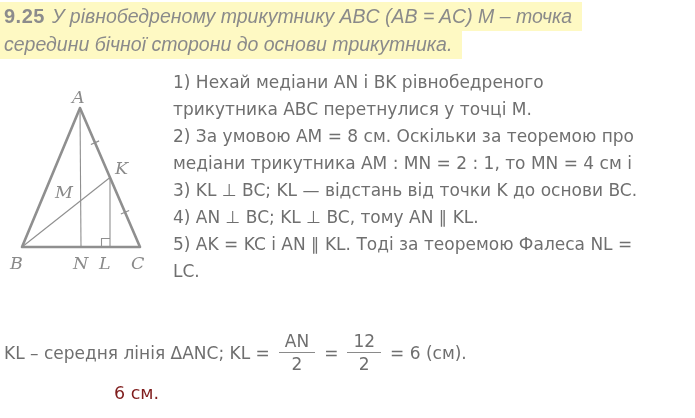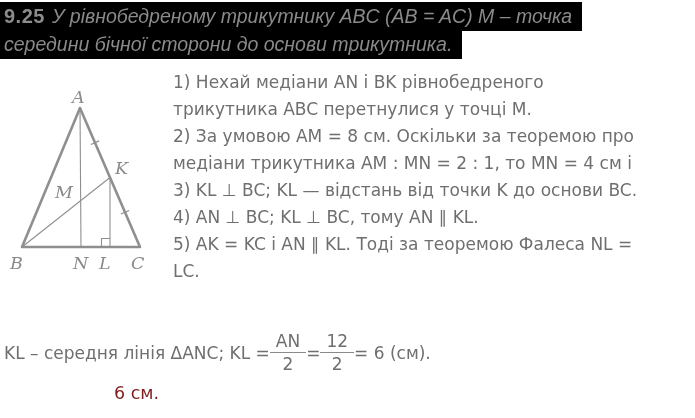--- a/index.html
+++ b/index.html
@@ -5,21 +5,21 @@
   html,body { margin:0; padding:0; background:#ffffff; }
   .page {
     position:relative; width:695px; height:418px; overflow:hidden;
     background:#ffffff; font-family:"DejaVu Sans", sans-serif;
   }
 
   
   .condition { position:absolute; left:0; top:2px; }
   .cond-line { height:27.5px; white-space:nowrap; }
   .hl {
-    background:#000000; color:#8a8a8a;
+    background:#fef9c3; color:#8a8a8a;
     font-family:"Liberation Sans", sans-serif;
     font-style:italic; font-size:19.5px; line-height:26px;
     padding:1px 10px 2px 4px; display:inline-block;
   }
   .prob-num {
     font-style:normal; font-weight:bold; color:#8c8c8c;
     font-size:20px; margin-right:7px; letter-spacing:0.5px;
   }
 
   
@@ -33,21 +33,21 @@
   
   .solution {
     position:absolute; left:173px; top:69px;
     color:#6f6f6f; font-size:17px; line-height:27px;
   }
   .sol-line { white-space:nowrap; }
 
   
   .conclusion {
     position:absolute; left:4px; top:331px;
-    display:flex; align-items:center; 
+    display:flex; align-items:center; gap:9px;
     color:#6f6f6f; font-size:17px;
   }
   .frac { display:inline-flex; flex-direction:column; align-items:center; line-height:1.2; }
   .fnum { padding:0 6px 1px; border-bottom:1.6px solid #8a8a8a; }
   .fden { padding-top:1px; }
 
   
   .answer {
     position:absolute; left:114px; top:383px;
     color:#7f1d1d; font-size:17.5px;

